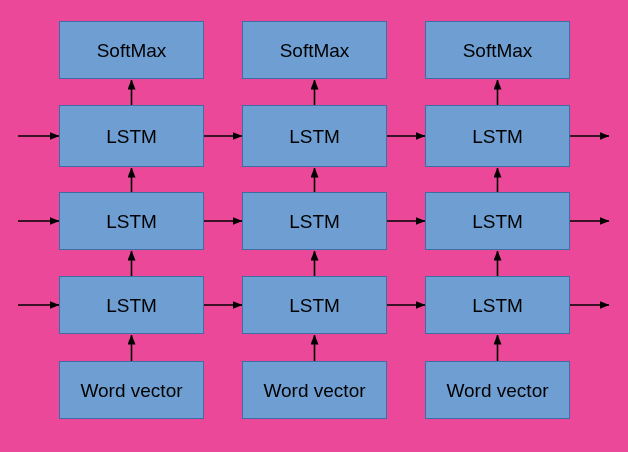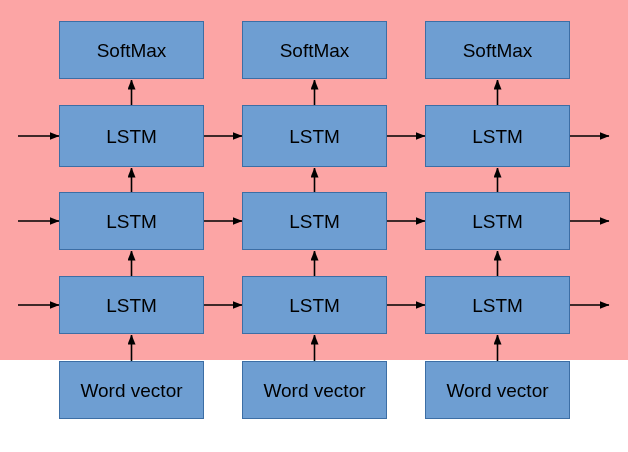--- a/index.html
+++ b/index.html
@@ -9,22 +9,22 @@
   }
   body {
     width: 628px;
     height: 452px;
     font-family: "Liberation Sans", "DejaVu Sans", sans-serif;
     overflow: hidden;
   }
   #diagram {
     position: relative;
     width: 628px;
-    height: 360px;
-    background: #fca5a5;
+    height: 452px;
+    background: #ec4899;
   }
   #svg-layer {
     position: absolute;
     left: 0;
     top: 0;
     width: 628px;
     height: 452px;
   }
   .node-box {
     position: absolute;

